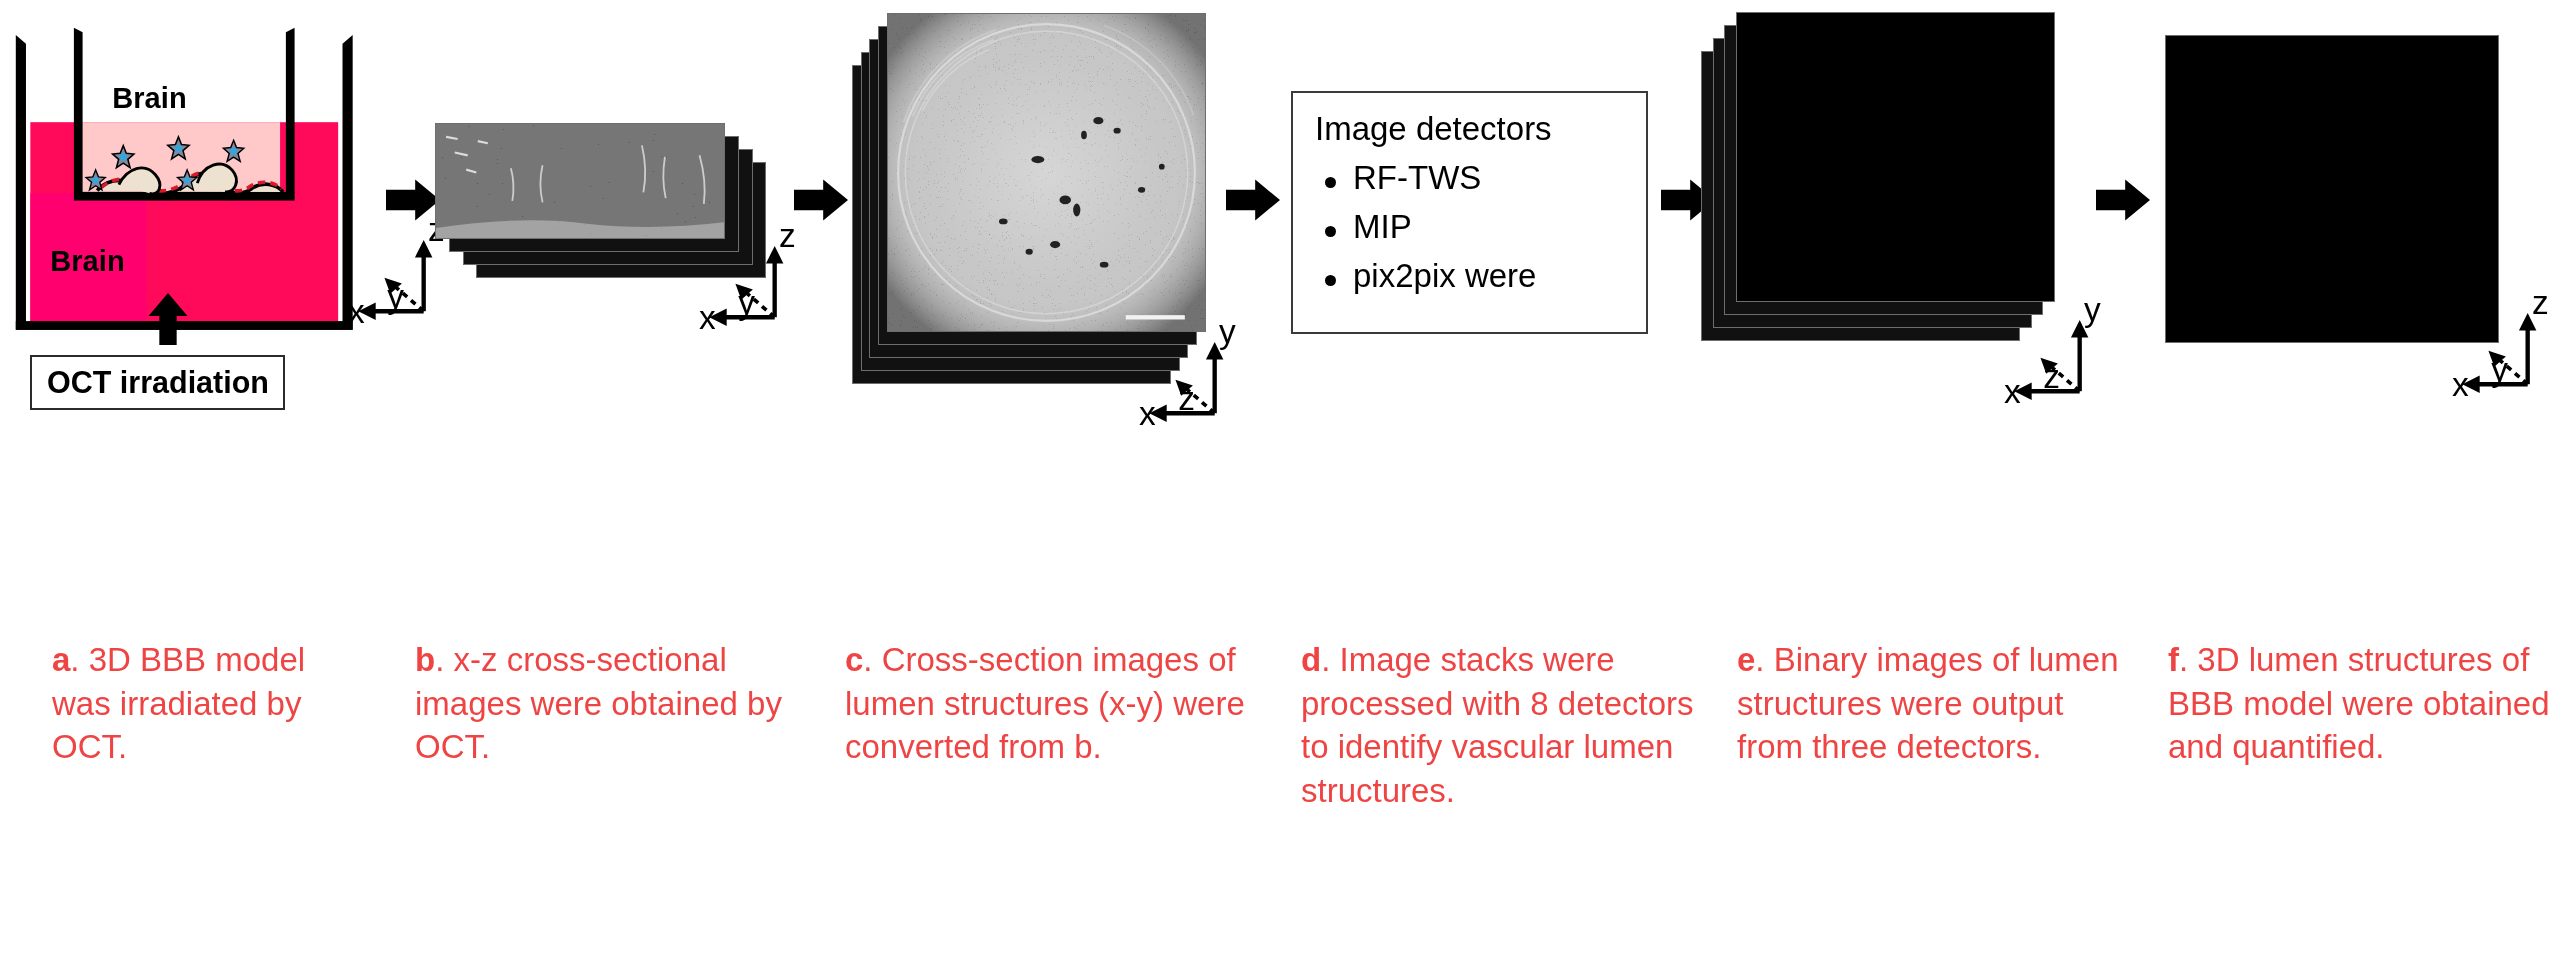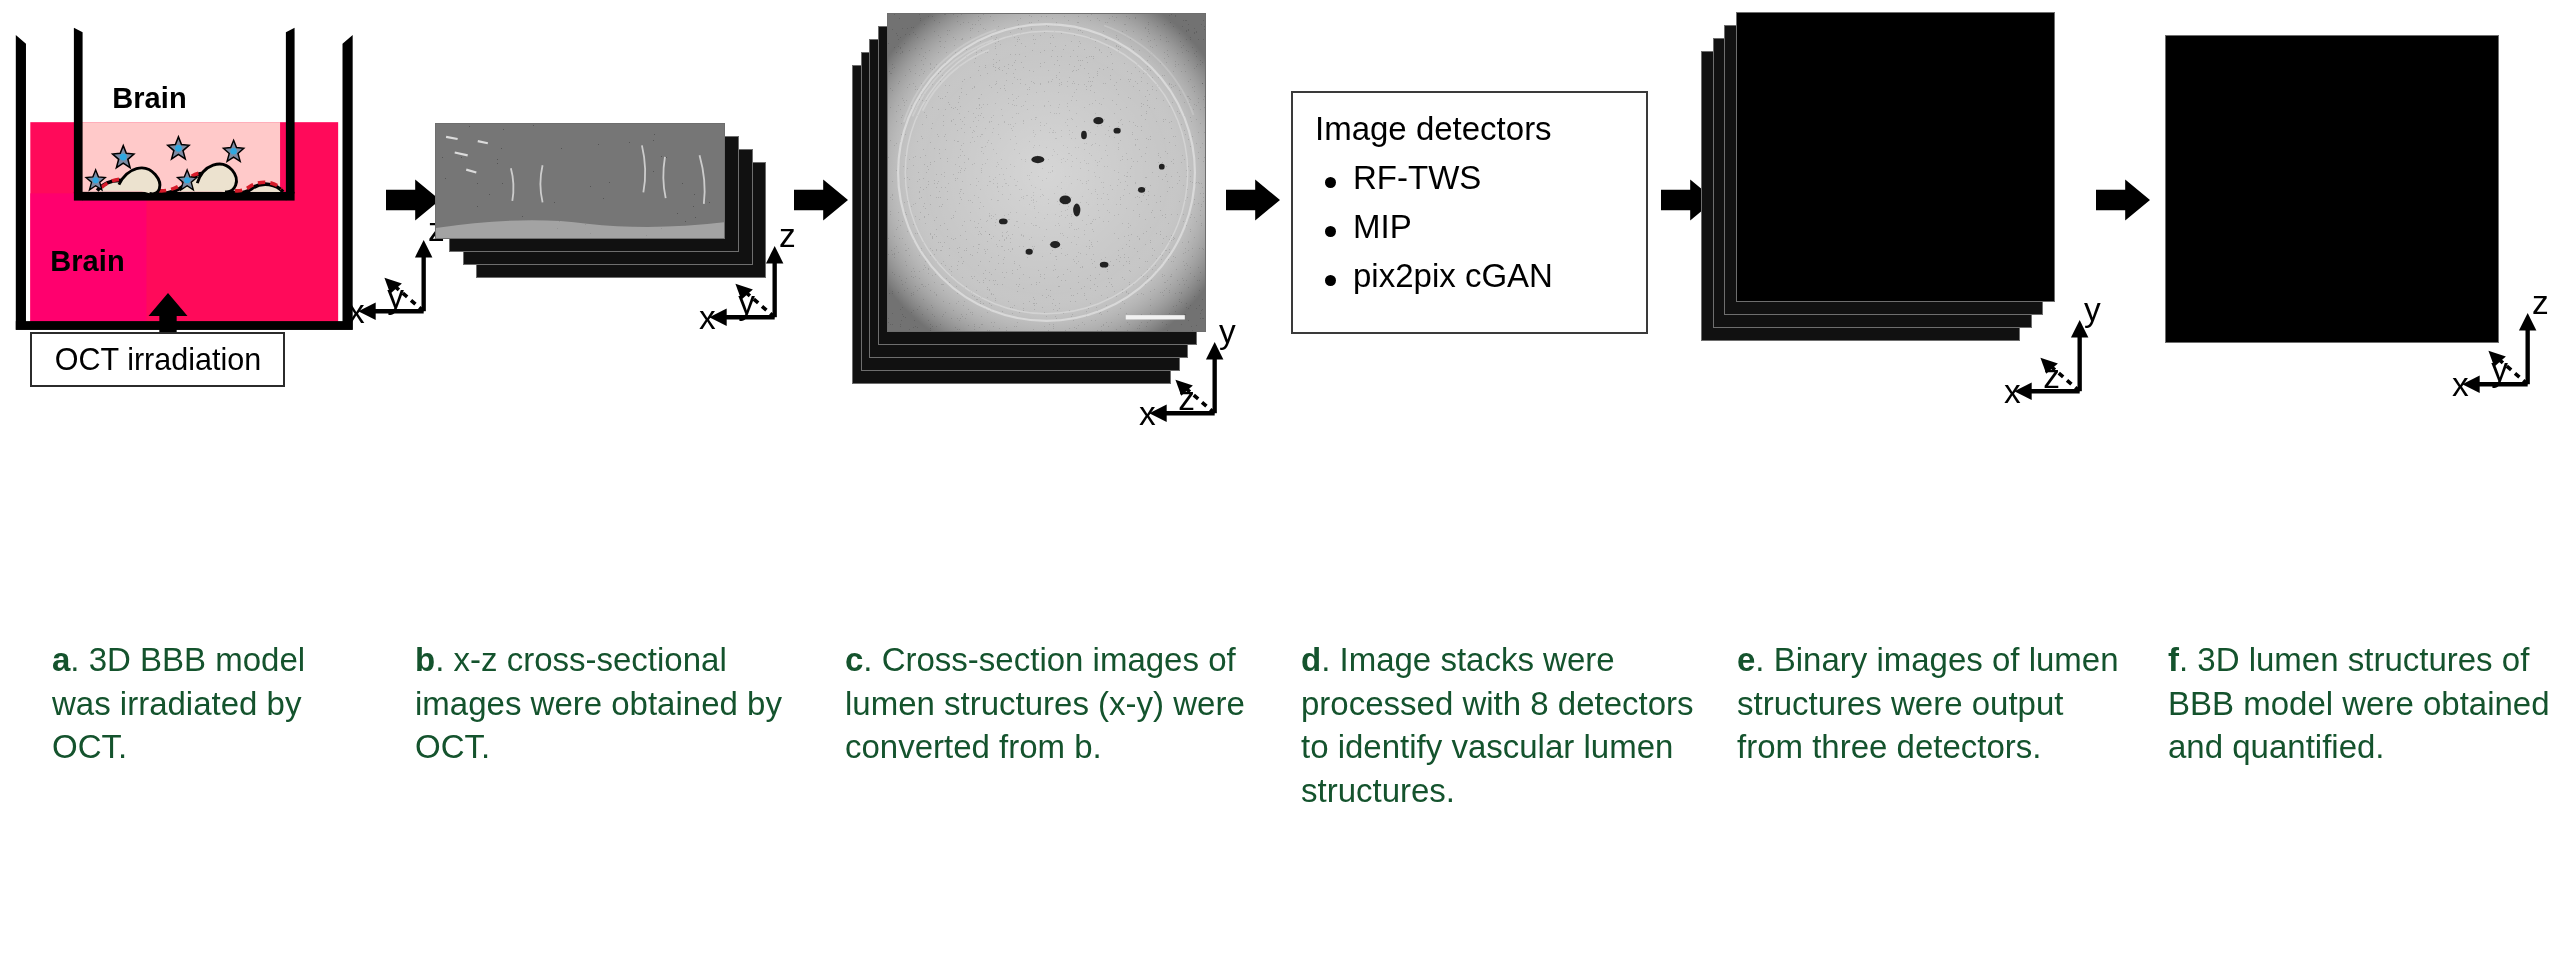--- a/index.html
+++ b/index.html
@@ -56,25 +56,25 @@
   #brain-label { left: 102px; top: 76px; }
   #blood-label { left: 40px; top: 239px; }
   #oct-arrow-up {
     position: absolute;
     left: 134px; top: 287px;
     width: 48px; height: 52px;
   }
   #oct-arrow-up svg { width: 100%; height: 100%; display: block; }
   #oct-box {
     position: absolute;
-    left: 20.3px; top: 326px;
+    left: 20.3px; top: 349px;
     width: 255px; height: 55px;
     border: 2.2px solid #2b2b2b;
     background: #fff;
-    display: flex; align-items: center; justify-content: center;
+    display: flex; align-items: center; justify-content: center; font-weight: bold;
   }
   #oct-box span { font-size: 30.5px; line-height: 1; }
 
   
   .stack { position: absolute; }
   .stack .sheet {
     position: absolute;
     border: 0.7px solid #6e6e6e;
     background: #111;
     overflow: hidden;
@@ -135,21 +135,21 @@
   #captions {
     position: absolute;
     left: 0; top: 638px;
     width: 2576px; height: 326px;
   }
   .caption {
     position: absolute;
     top: 0;
     font-size: 33px;
     line-height: 1.32;
-    color: #14532d;
+    color: #ef4444;
     font-family: "Liberation Sans", sans-serif;
   }
   .caption .tag { font-weight: bold; }
   #cap-a { left: 52px;   width: 319px; }
   #cap-b { left: 415px;  width: 395px; }
   #cap-c { left: 845px; width: 406px; }
   #cap-d { left: 1301px; width: 406px; }
   #cap-e { left: 1737px; width: 384px; }
   #cap-f { left: 2168px; width: 384px; }
 </style>
@@ -409,21 +409,21 @@
       <path d="M 0 16 L 40 16 L 40 2 L 74 30 L 40 58 L 40 44 L 0 44 Z" fill="#000"></path>
     </svg>
   </div>
 
   <div class="stage" id="panel-d">
     <div id="proc-box">
       <div id="proc-title">Image detectors</div>
       <ul id="proc-list">
         <li>RF-TWS</li>
         <li>MIP</li>
-        <li>pix2pix cGAN</li>
+        <li>pix2pix were</li>
       </ul>
     </div>
   </div>
 
   <div class="flow-arrow" style="left:1661px; top:178px;">
     <svg viewBox="0 0 74 60" xmlns="http://www.w3.org/2000/svg">
       <path d="M 0 16 L 40 16 L 40 2 L 74 30 L 40 58 L 40 44 L 0 44 Z" fill="#000"></path>
     </svg>
   </div>
 

